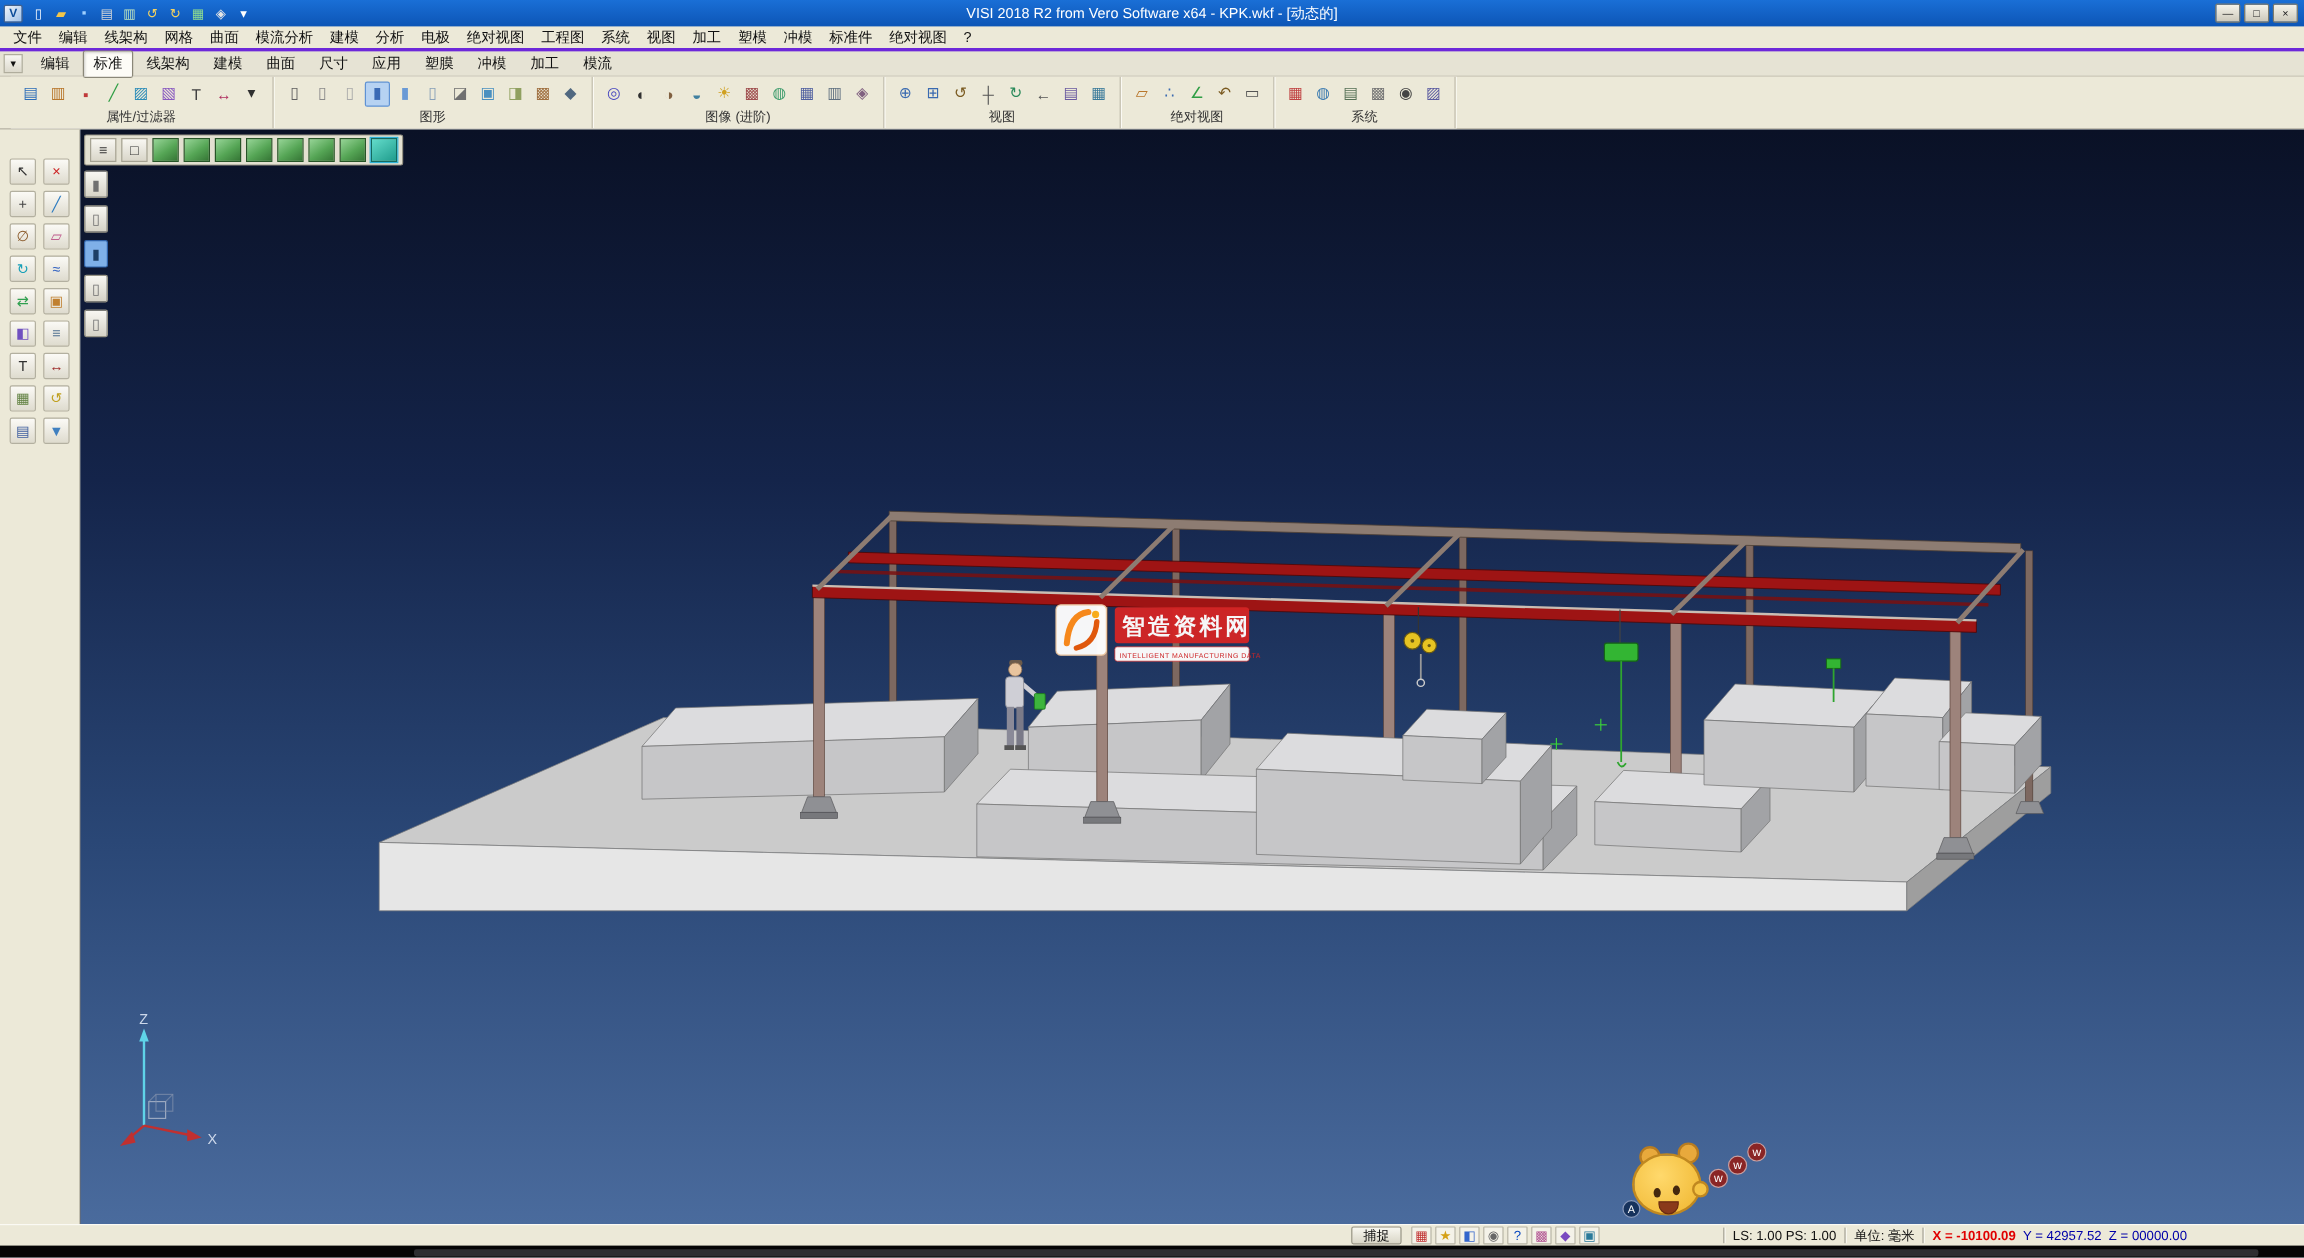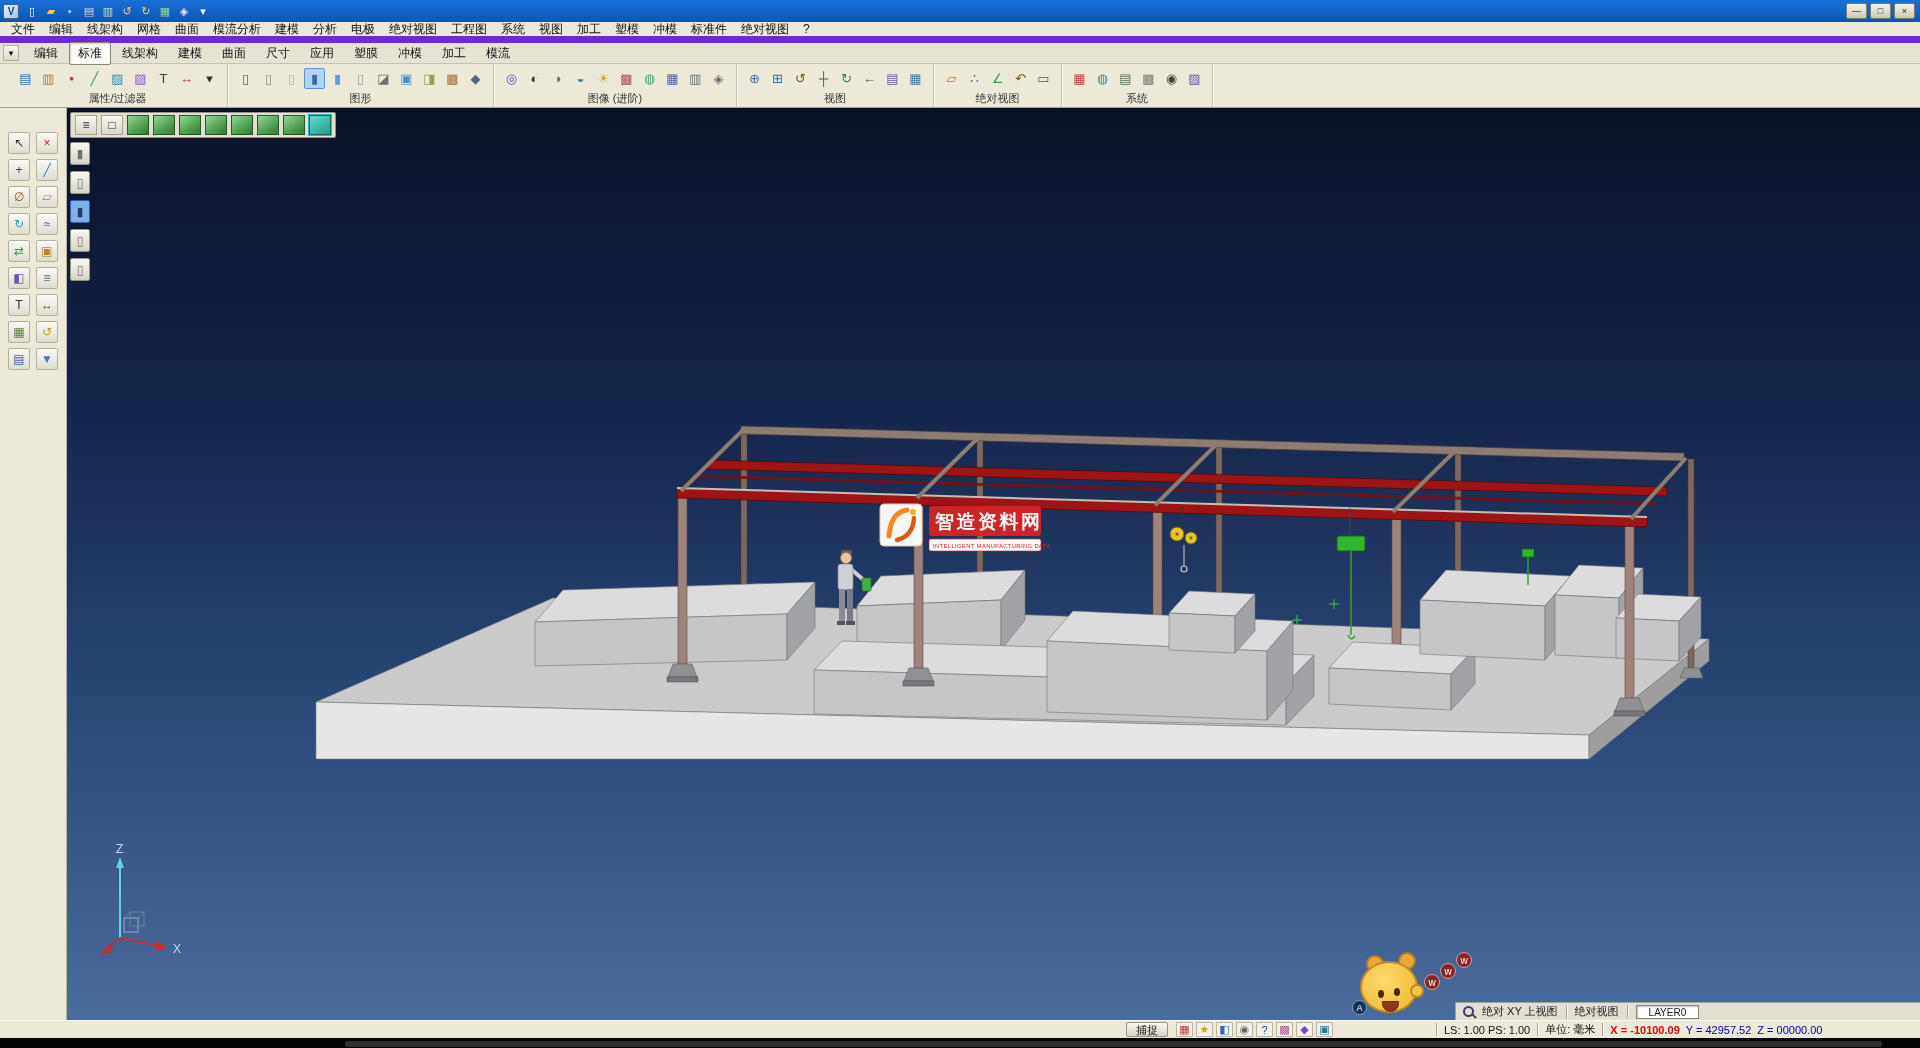--- a/index.html
+++ b/index.html
@@ -9,21 +9,21 @@
   
   .titlebar{height:22px;background:linear-gradient(#1a6fd6,#0c55b6);display:flex;align-items:center;color:#fff;position:relative;padding-left:3px}
   .app-icon{width:16px;height:15px;margin-right:5px;background:linear-gradient(135deg,#eef3fa,#9fc0e8);border:1px solid #43618c;color:#0d4d9a;font-size:10px;font-weight:bold;display:flex;align-items:center;justify-content:center;border-radius:2px}
   .qat{display:flex;gap:3px;align-items:center}
   .qat div{width:16px;height:16px;font-size:11px;display:flex;align-items:center;justify-content:center;border-radius:2px}
   .title-text{position:absolute;left:300px;right:300px;text-align:center;font-size:12px;white-space:nowrap;pointer-events:none}
   .win-controls{margin-left:auto;display:flex;gap:3px;padding-right:5px}
   .win-controls div{width:21px;height:16px;background:linear-gradient(#f5f3ea,#ccc8ba);border:1px solid #7d7b6c;border-radius:2px;color:#222;font-size:9px;display:flex;align-items:center;justify-content:center}
 
   
-  .menubar{height:21px;background:#ece9d8;border-bottom:7px solid #6d28d9;display:flex;align-items:center;color:#111;padding-left:4px}
+  .menubar{height:21px;background:#ece9d8;border-bottom:3px solid #6d28d9;display:flex;align-items:center;color:#111;padding-left:4px}
   .menubar div{padding:2px 7px;white-space:nowrap}
 
   
   .tabbar{height:21px;background:#e6e3d4;border-bottom:1px solid #c6c3b3;display:flex;align-items:center;gap:2px;padding-left:3px;color:#111}
   .tab-drop{width:16px;height:16px;display:flex;align-items:center;justify-content:center;border:1px solid #b0ad9d;background:linear-gradient(#f8f7f2,#dcd9cc);font-size:9px;margin-right:4px}
   .tabbar .tab{padding:2px 8px;border:1px solid transparent;white-space:nowrap}
   .tabbar .tab.active{background:#fdfcf7;border:1px solid #8a8778;border-radius:2px;box-shadow:inset 1px 1px 2px rgba(0,0,0,.18)}
 
   
   .toolbar{height:44px;background:#ece9d8;border-bottom:1px solid #a6a396;display:flex;align-items:stretch;padding-left:8px}
@@ -115,20 +115,21 @@
       <div style="color: rgb(243, 198, 74);">▰</div>
       <div style="color: rgb(159, 208, 255);">▪</div>
       <div style="color: rgb(216, 216, 216);">▤</div>
       <div style="color: rgb(191, 228, 191);">▥</div>
       <div style="color: rgb(243, 209, 96);">↺</div>
       <div style="color: rgb(243, 209, 96);">↻</div>
       <div style="color: rgb(143, 220, 143);">▦</div>
       <div style="color: rgb(230, 230, 230);">◈</div>
       <div style="color: rgb(255, 255, 255);">▾</div>
     </div>
+  <div class="title-text">VISI 2018 R2 from Vero Software x64 - KPK.wkf - [动态的]</div>
   <div class="win-controls">
       <div>—</div>
       <div>□</div>
       <div>×</div>
     </div>
 </div>
 
 <div class="menubar">
     <div>文件</div>
     <div>编辑</div>
@@ -455,28 +456,20 @@
       </div>
 
     <div class="cyl-strip">
         <div style="color: rgb(112, 112, 112);">▮</div>
         <div style="color: rgb(112, 112, 112);">▯</div>
         <div class="active" style="color: rgb(28, 62, 102);">▮</div>
         <div style="color: rgb(112, 112, 112);">▯</div>
         <div style="color: rgb(112, 112, 112);">▯</div>
       </div>
 
-    <div class="status-mini">
-      <span class="sicon"></span>
-      <span>绝对 XY 上视图</span>
-      <span class="msep"></span>
-      <span>绝对视图</span>
-      <span class="msep"></span>
-      <span class="layer-box">LAYER0</span>
-    </div>
   </div>
 </div>
 
 <div class="statusbar">
   <div class="sb-spacer"></div>
   <div class="snap-btn">捕捉</div>
   <div class="sb-icons">
       <div style="color: rgb(192, 48, 48);">▦</div>
       <div style="color: rgb(212, 160, 23);">★</div>
       <div style="color: rgb(51, 102, 204);">◧</div>

